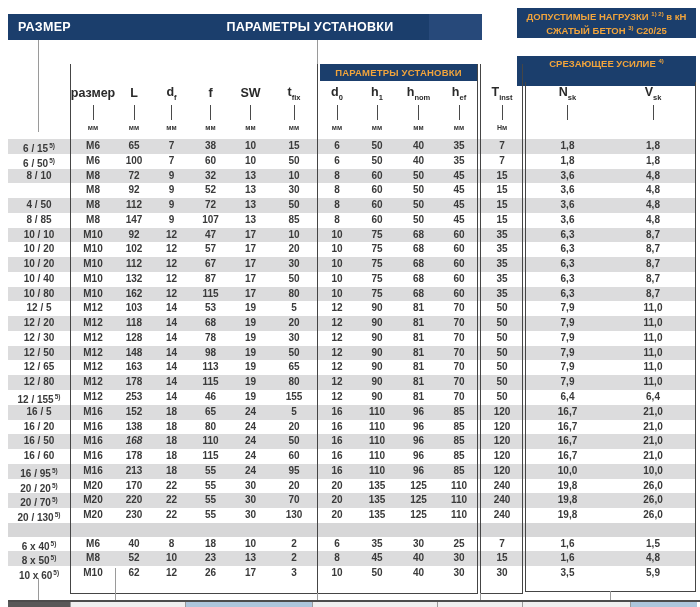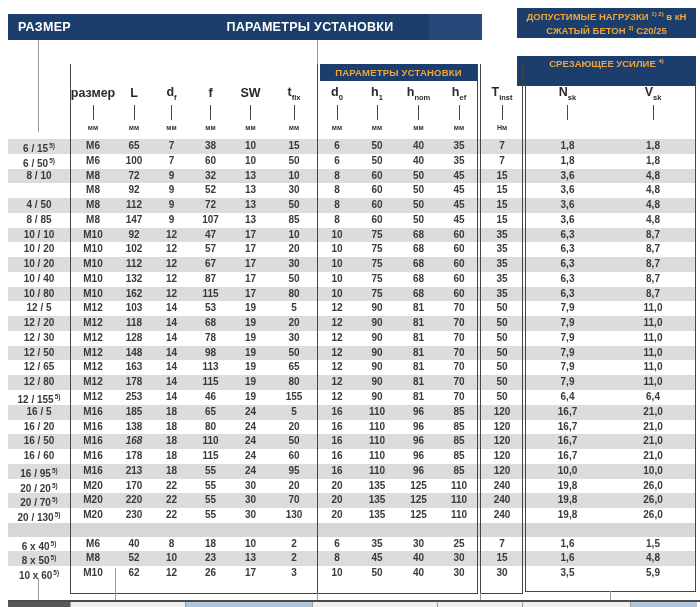--- a/index.html
+++ b/index.html
@@ -470,21 +470,21 @@
         <div class="c" style="width: 38px;">70</div>
         <div class="gapcell" style="width: 3px;"></div>
         <div class="c" style="width: 42px;">50</div>
         <div class="gapcell" style="width: 2px;"></div>
         <div class="c" style="width: 85px;">6,4</div>
         <div class="c" style="width: 86px;">6,4</div>
       </div>
       <div class="r g">
         <div class="c sz" style="width: 62px;">16 / 5</div>
         <div class="c" style="width: 46px;">M16</div>
-        <div class="c" style="width: 36px;">185</div>
+        <div class="c" style="width: 36px;">152</div>
         <div class="c" style="width: 39px;">18</div>
         <div class="c" style="width: 39px;">65</div>
         <div class="c" style="width: 41px;">24</div>
         <div class="c" style="width: 46px;">5</div>
         <div class="c" style="width: 40px;">16</div>
         <div class="c" style="width: 40px;">110</div>
         <div class="c" style="width: 43px;">96</div>
         <div class="c" style="width: 38px;">85</div>
         <div class="gapcell" style="width: 3px;"></div>
         <div class="c" style="width: 42px;">120</div>

